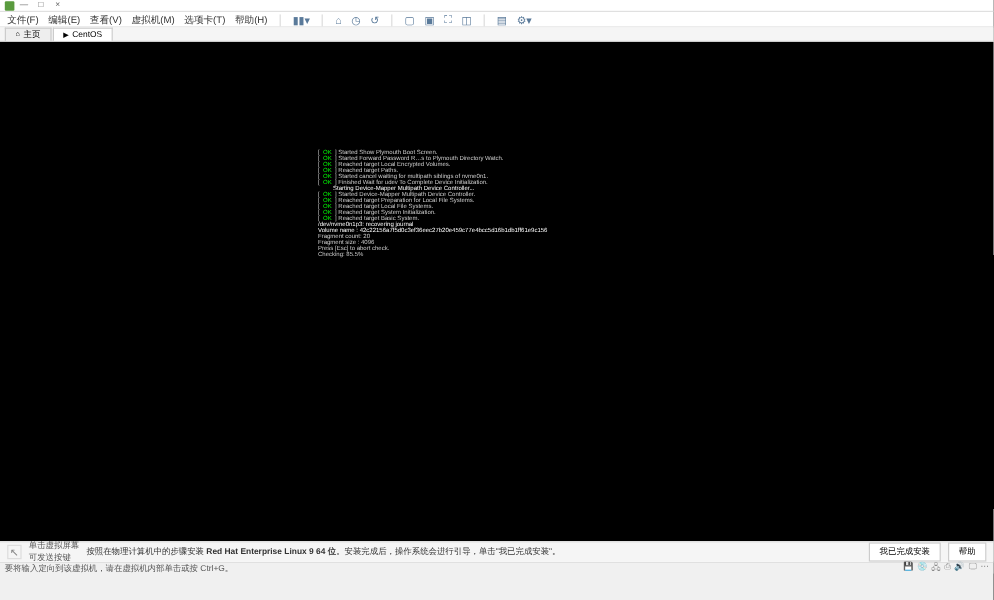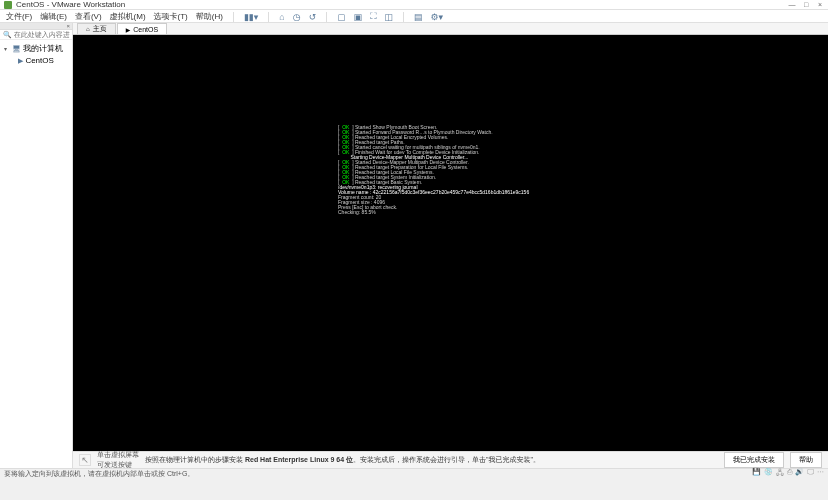--- a/index.html
+++ b/index.html
@@ -45,21 +45,20 @@
 .footer { height: 10px; background: #f0f0f0; border-top: 1px solid #ddd; display: flex; align-items: center; padding: 0 4px; }
 .footer-text { font-size: 7px; color: #555; flex: 1; }
 .footer-icons { display: flex; gap: 3px; }
 .footer-icon { font-size: 7px; color: #888; }
 </style>
 </head>
 <body>
 
 <div class="titlebar">
   <div class="titlebar-icon"></div>
-  <div class="titlebar-text">CentOS - VMware Workstation</div>
   <div class="win-controls">
     <div class="win-btn">—</div>
     <div class="win-btn">□</div>
     <div class="win-btn">×</div>
   </div>
 </div>
 
 <div class="menubar">
   <span class="menu-item">文件(F)</span>
   <span class="menu-item">编辑(E)</span>
@@ -77,41 +76,20 @@
   <span class="tool-icon">▢</span>
   <span class="tool-icon">▣</span>
   <span class="tool-icon">⛶</span>
   <span class="tool-icon">◫</span>
   <span class="menu-sep"></span>
   <span class="tool-icon">▤</span>
   <span class="tool-icon">⚙▾</span>
 </div>
 
 <div class="inner-container">
-  <div class="sidebar">
-    <div class="sidebar-header">
-      <span class="sidebar-close">×</span>
-    </div>
-    <div class="search-row">
-      <span class="search-icon">🔍</span>
-      <input class="search-input" placeholder="在此处键入内容进" style="">
-      <span class="search-dd">▾</span>
-    </div>
-    <div class="tree">
-      <div class="tree-node">
-        <span class="tree-toggle">▾</span>
-        <span class="tree-icon">🖥</span>
-        <span>我的计算机</span>
-      </div>
-      <div class="tree-node tree-child">
-        <span class="tree-icon">▶</span>
-        <span>CentOS</span>
-      </div>
-    </div>
-  </div>
 
   <div class="main">
     <div class="tabbar">
       <div class="tab">
         <span class="tab-icon">⌂</span>
         <span>主页</span>
       </div>
       <div class="tab active">
         <span class="tab-icon">▶</span>
         <span>CentOS</span>

